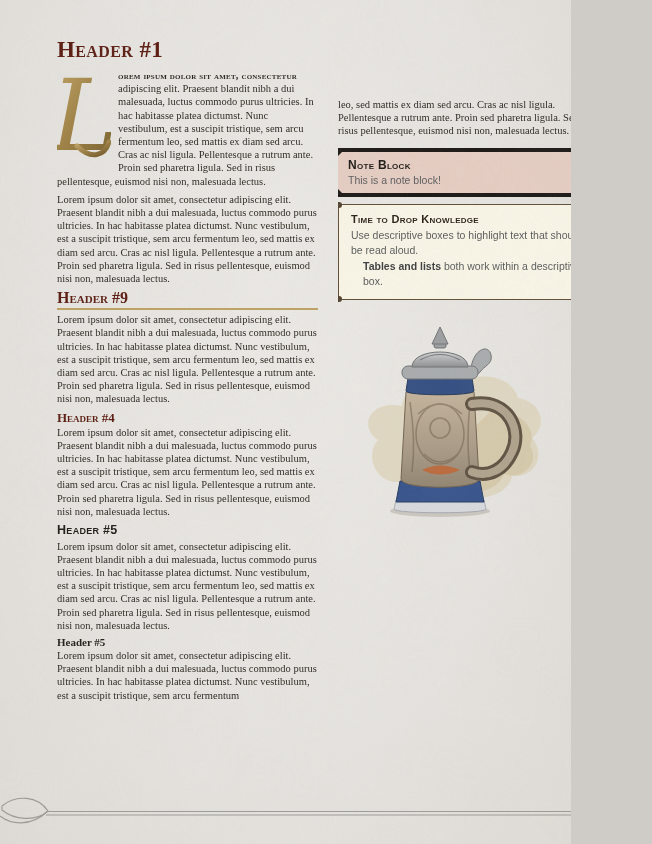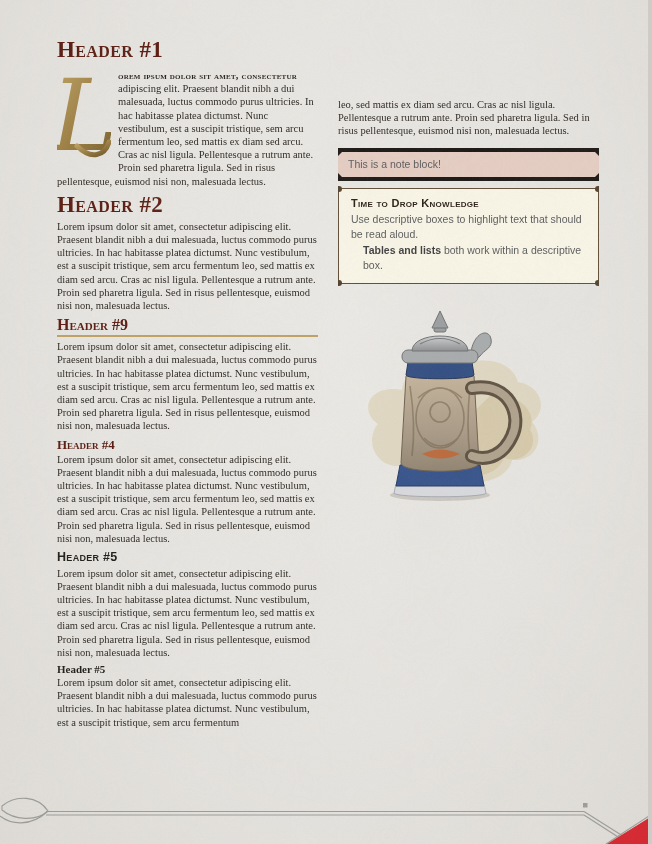--- a/index.html
+++ b/index.html
@@ -1,17 +1,17 @@
 <!DOCTYPE html>
 <html><head>
 <meta charset="utf-8">
 <style>
   html,body{margin:0;padding:0;background:#cfccc7;}
   .page{
-    position:relative;width:648px;height:844px;overflow:hidden;
+    position:relative;width:571px;height:844px;overflow:hidden;
     background:radial-gradient(ellipse at 50% 38%, #edebe7 0%, #e8e6e2 55%, #e0ddd8 100%);
     font-family:"Liberation Serif", serif;
   }
   .tex{position:absolute;left:0;top:0;pointer-events:none;}
 
   .col{position:absolute;top:38px;width:261px;height:778px;overflow:hidden;}
   .col-left{left:57px;}
   .col-right{left:338px;top:62px;height:754px;margin-top:36px;}
 
   h1,h2,h3,h4,h5,h6{font-weight:700;color:#58180D;font-variant:small-caps;line-height:1;}
@@ -72,21 +72,20 @@
               <stop offset="1" stop-color="#6b521f"></stop>
             </linearGradient>
           </defs>
           <text x="-6" y="78" font-family="DejaVu Serif, serif" font-style="italic" font-size="100" fill="url(#gold)">L</text>
           <path d="M20,74 C34,88 48,84 52,70" fill="none" stroke="url(#gold)" stroke-width="5" stroke-linecap="round"></path>
         </svg>
       </span><span class="lead-caps">orem ipsum dolor sit amet, consectetur</span>
       <span>adipiscing elit. Praesent blandit nibh a dui malesuada, luctus commodo purus ultricies. In hac habitasse platea dictumst. Nunc vestibulum, est a suscipit tristique, sem arcu fermentum leo, sed mattis ex diam sed arcu. Cras ac nisl ligula. Pellentesque a rutrum ante. Proin sed pharetra ligula. Sed in risus pellentesque, euismod nisi non, malesuada lectus.</span>
     </p>
 
-    <h2>Header #2</h2>
     <p class="body">Lorem ipsum dolor sit amet, consectetur adipiscing elit. Praesent blandit nibh a dui malesuada, luctus commodo purus ultricies. In hac habitasse platea dictumst. Nunc vestibulum, est a suscipit tristique, sem arcu fermentum leo, sed mattis ex diam sed arcu. Cras ac nisl ligula. Pellentesque a rutrum ante. Proin sed pharetra ligula. Sed in risus pellentesque, euismod nisi non, malesuada lectus.</p>
 
     <h3>Header #9</h3>
     <p class="body">Lorem ipsum dolor sit amet, consectetur adipiscing elit. Praesent blandit nibh a dui malesuada, luctus commodo purus ultricies. In hac habitasse platea dictumst. Nunc vestibulum, est a suscipit tristique, sem arcu fermentum leo, sed mattis ex diam sed arcu. Cras ac nisl ligula. Pellentesque a rutrum ante. Proin sed pharetra ligula. Sed in risus pellentesque, euismod nisi non, malesuada lectus.</p>
 
     <h4>Header #4</h4>
     <p class="body">Lorem ipsum dolor sit amet, consectetur adipiscing elit. Praesent blandit nibh a dui malesuada, luctus commodo purus ultricies. In hac habitasse platea dictumst. Nunc vestibulum, est a suscipit tristique, sem arcu fermentum leo, sed mattis ex diam sed arcu. Cras ac nisl ligula. Pellentesque a rutrum ante. Proin sed pharetra ligula. Sed in risus pellentesque, euismod nisi non, malesuada lectus.</p>
 
     <h5>Header #5</h5>
     <p class="body">Lorem ipsum dolor sit amet, consectetur adipiscing elit. Praesent blandit nibh a dui malesuada, luctus commodo purus ultricies. In hac habitasse platea dictumst. Nunc vestibulum, est a suscipit tristique, sem arcu fermentum leo, sed mattis ex diam sed arcu. Cras ac nisl ligula. Pellentesque a rutrum ante. Proin sed pharetra ligula. Sed in risus pellentesque, euismod nisi non, malesuada lectus.</p>
@@ -99,20 +98,21 @@
 
     <p class="body">leo, sed mattis ex diam sed arcu. Cras ac nisl ligula. Pellentesque a rutrum ante. Proin sed pharetra ligula. Sed in risus pellentesque, euismod nisi non, malesuada lectus.</p>
 
     <div class="note">
       <div class="bar top"></div>
       <div class="bar bottom"></div>
       <div class="barb tl"></div>
       <div class="barb tr"></div>
       <div class="barb bl"></div>
       <div class="barb br"></div>
+      <p class="note-title">Note Block</p>
       <p class="note-body">This is a note block!</p>
     </div>
 
     <div class="descbox">
       <div class="dot tl"></div>
       <div class="dot tr"></div>
       <div class="dot bl"></div>
       <div class="dot br"></div>
       <p class="desc-title">Time to Drop Knowledge</p>
       <p class="desc-body">Use descriptive boxes to highlight text that should be read aloud.</p>

